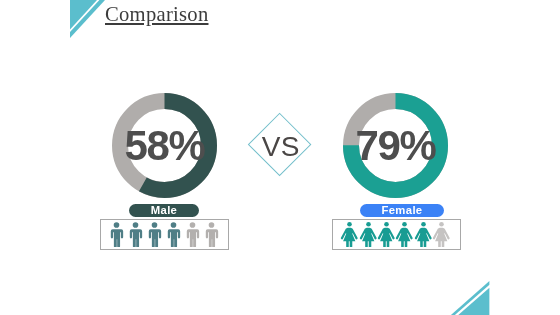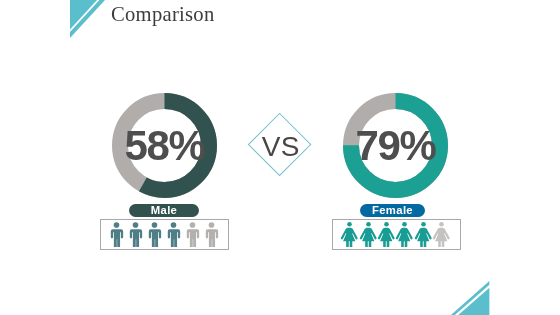--- a/index.html
+++ b/index.html
@@ -12,24 +12,24 @@
     position:relative;
     -webkit-font-smoothing:antialiased;
   }
   .slide { position:absolute; inset:0; }
   
   .hdr-title, .donut-label, .vs-text, .pill { filter:blur(0px); }
 
   
   .hdr-deco { position:absolute; left:70px; top:0px; width:40px; height:40px; overflow:visible; }
   .hdr-title {
-    position:absolute; left:111px; top:1.3px;
+    position:absolute; left:105px; top:1.3px;
     font-family:"Liberation Serif", serif;
     font-size:20.6px; font-weight:400; color:#3c3c3c;
-    letter-spacing:0.28px; line-height:26.6px;
+    letter-spacing:0.28px; line-height:26.6px;text-decoration:underline;
   }
 
   
   .ftr-deco { position:absolute; left:449px; top:280px; width:46px; height:46px; overflow:visible; }
 
   
   .donut { position:absolute; width:105px; height:105px; }
   .donut-left  { left:112px; top:93px; }
   .donut-right { left:343px; top:93px; }
   .donut-label {
@@ -61,21 +61,21 @@
   
   .pill {
     position:absolute; height:13px;
     border-radius:7px;
     display:flex; align-items:center; justify-content:center;
     color:#ffffff; font-size:11.3px; font-weight:bold;
     letter-spacing:0.35px; line-height:1;
     padding-top:1px; box-sizing:border-box;
   }
   .pill-male   { left:129px; top:204px; width:70px; background:#32524f; }
-  .pill-female { left:360px; top:204px; width:65px; background:#0369a1; }
+  .pill-female { left:360px; top:204px; width:84px; background:#3b82f6; }
 
   
   .people-box {
     position:absolute; height:30.5px;
     border:1px solid #a8a8a8;
     box-sizing:border-box;
     display:flex; align-items:center; justify-content:center;
   }
   .people-left  { left:100px; top:219.2px; width:128.5px; }
   .people-right { left:331.5px; top:219.2px; width:129px; }

